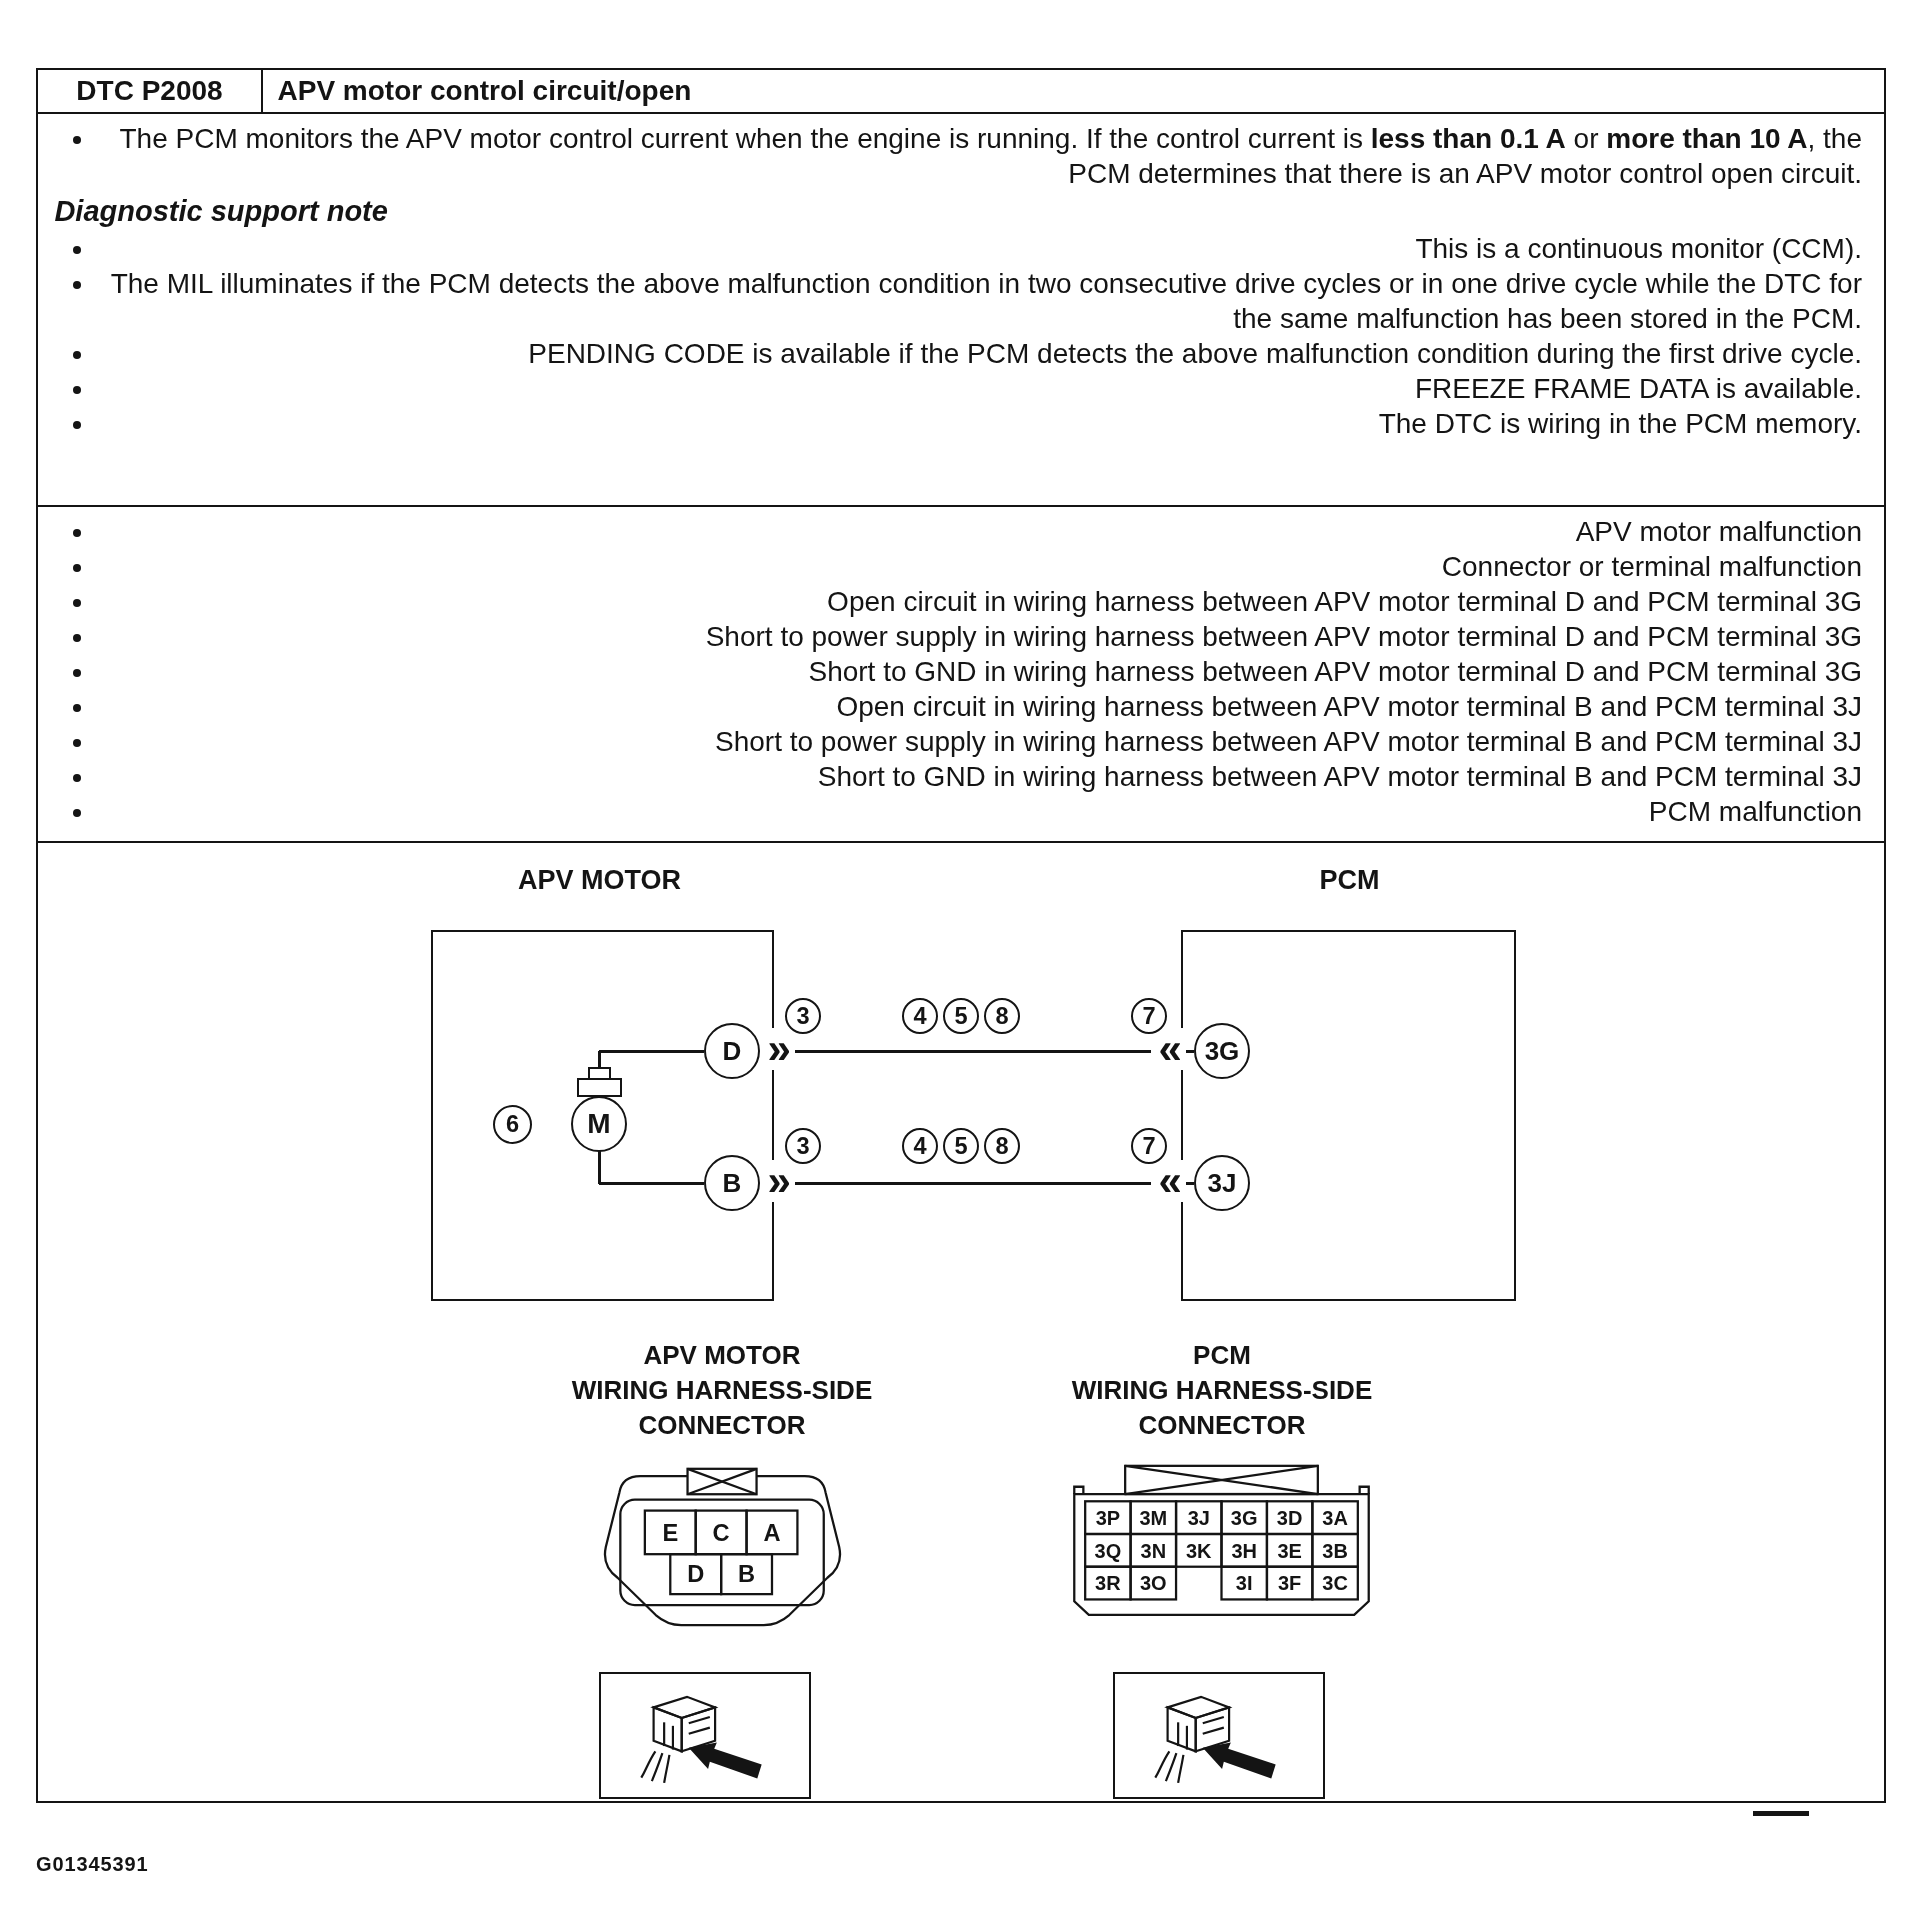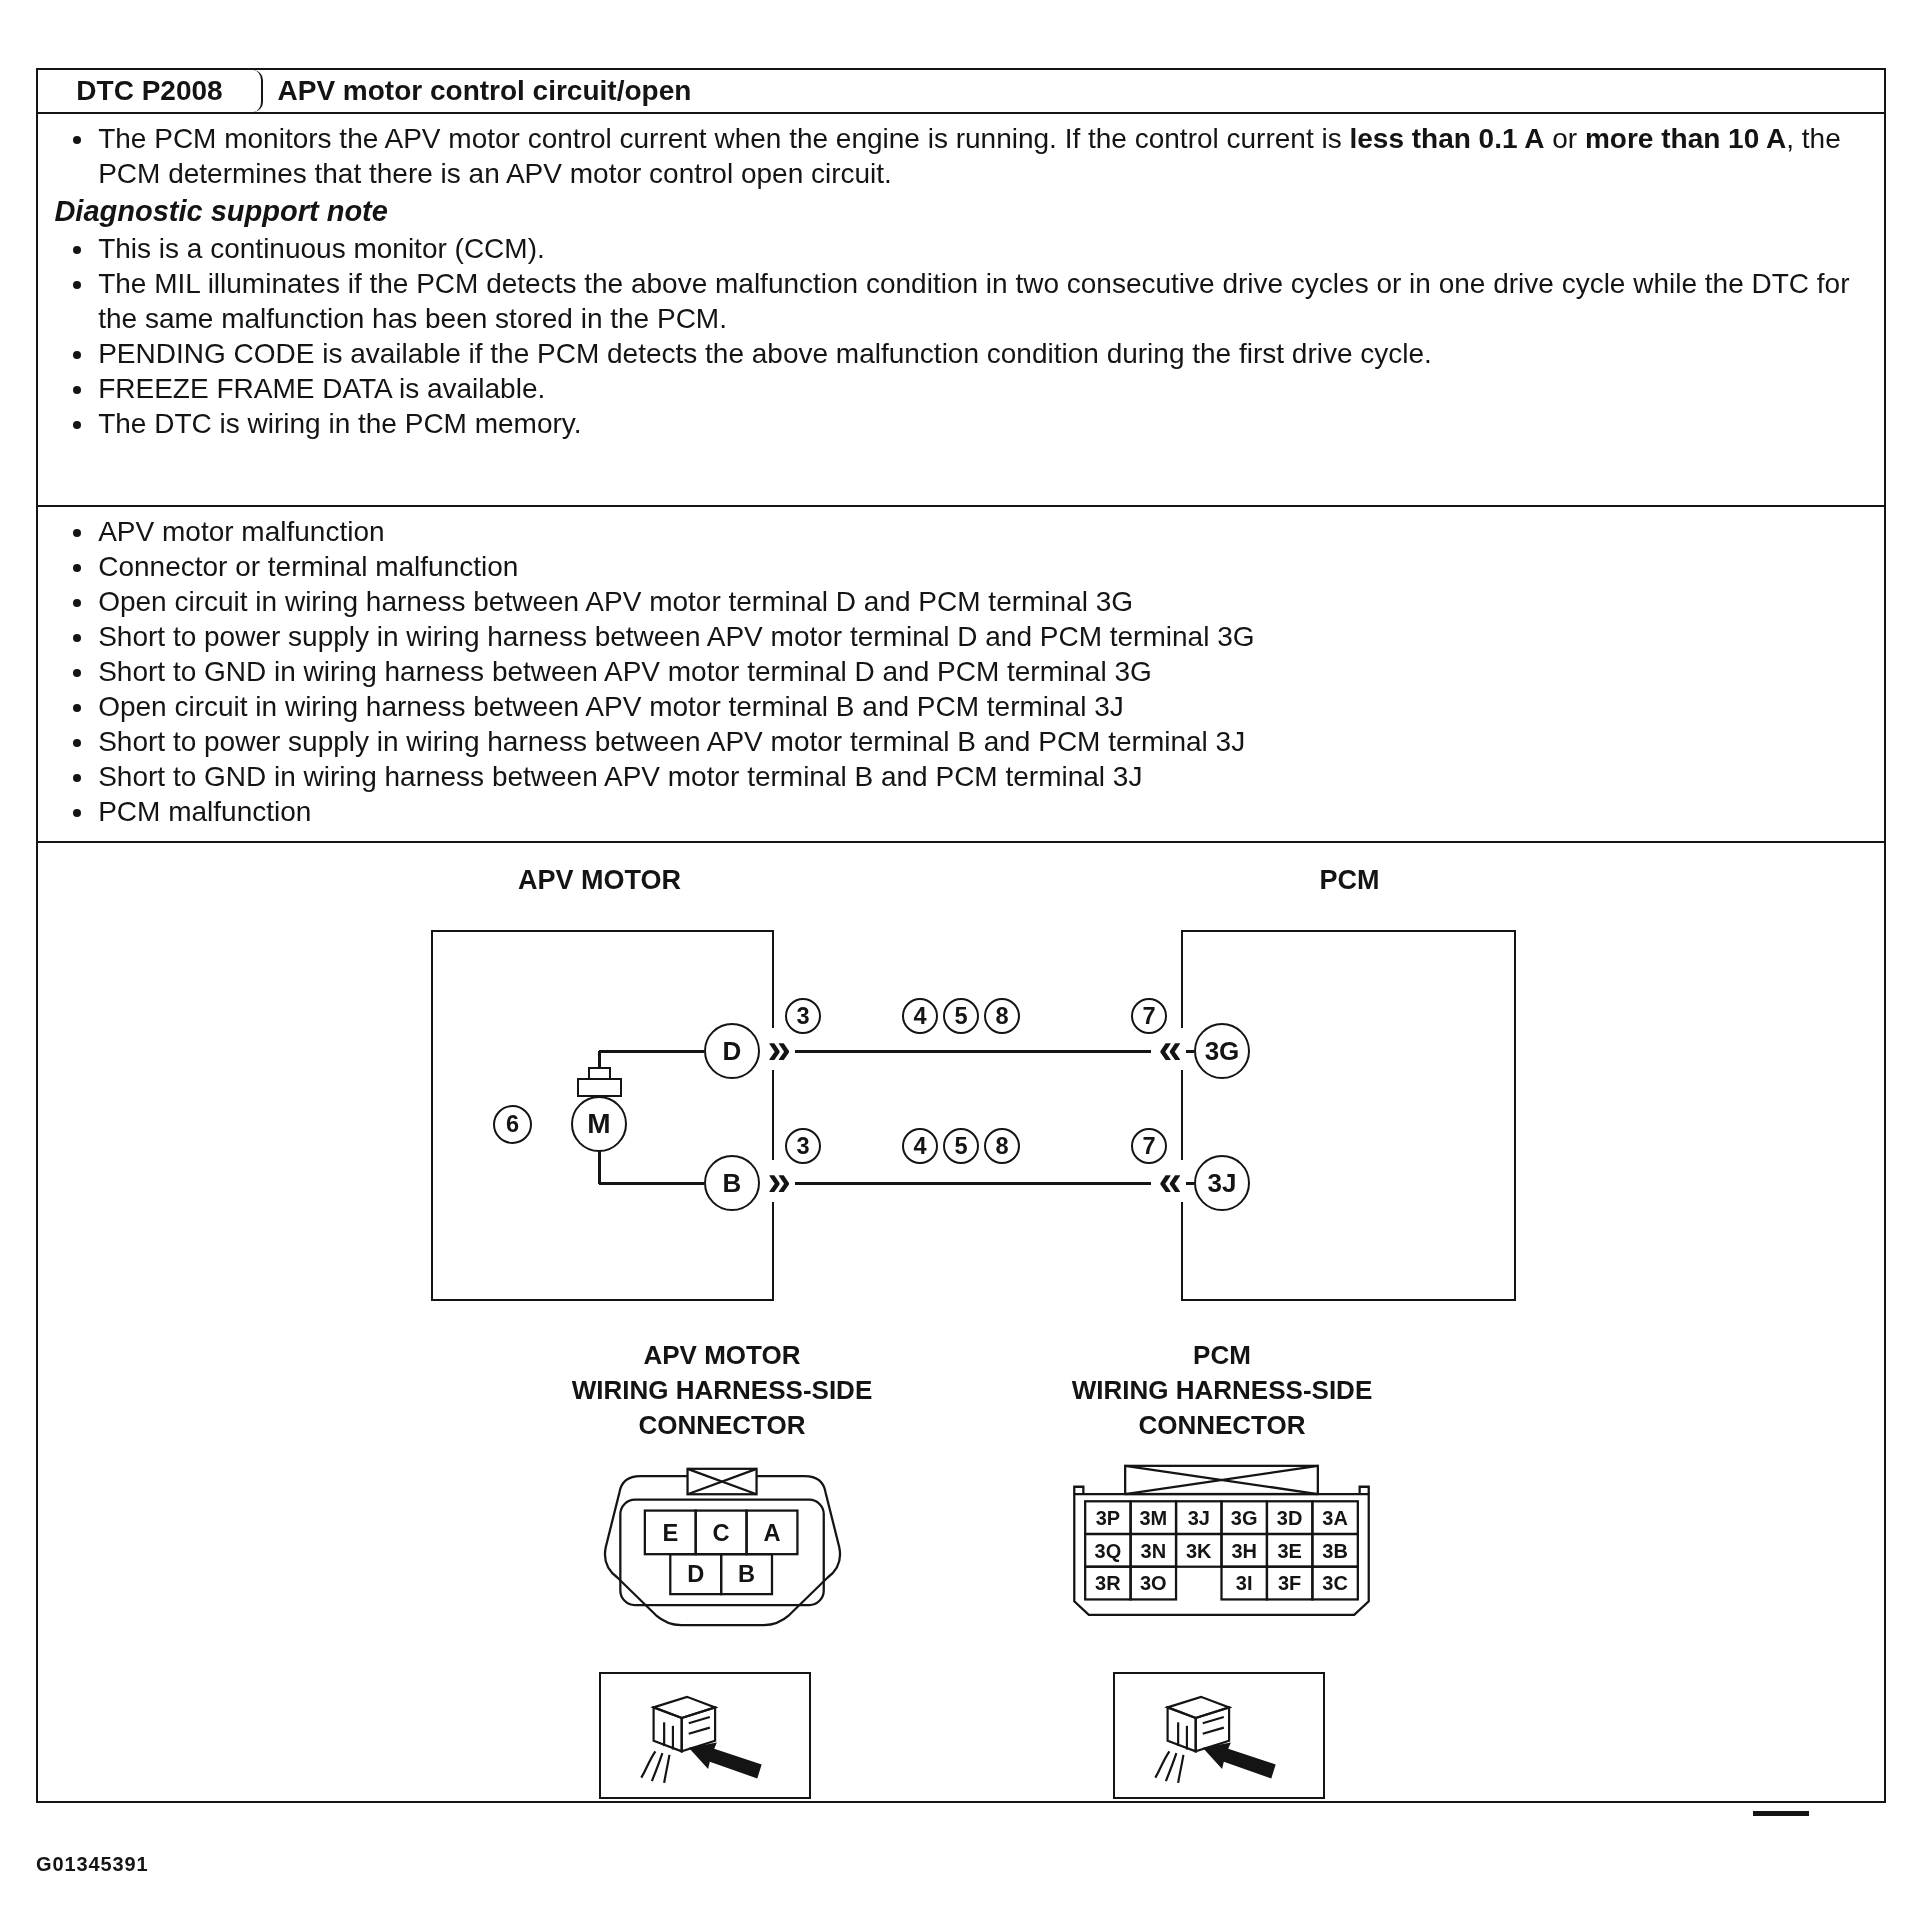--- a/index.html
+++ b/index.html
@@ -15,33 +15,33 @@
 
   
   .tbl { position: absolute; left: 36px; top: 68px; width: 1850px; border: 2.7px solid #141414; background: #fff; }
   .row { display: flex; }
   .row + .row { border-top: 2.7px solid #141414; }
   .c1 {
     flex: 0 0 225px; width: 225px;
     border-right: 2.7px solid #141414;
     display: flex; flex-direction: column;
     align-items: center; justify-content: center;
-    text-align: right; font-weight: bold; border-radius: 10px;
+    text-align: right; font-weight: bold;
   }
   .c2 { flex: 1 1 auto; min-width: 0; }
   .r-header { height: 42px; }
   .r-header .c1 { font-size: 28px; }
   .ttl { display: flex; align-items: center; padding-left: 14.5px; font-weight: bold; font-size: 28px; }
   .r-detect { height: 393px; }
   .r-cause  { height: 336px; }
   .r-diagram{ height: 960px; font-weight: bold; }
   .lbl { font-size: 27px; line-height: 35px; }
   .bodycell { font-size: 28px; line-height: 35px; padding: 7.3px 22px 0 16.4px; }
   ul.bullets { list-style: disc outside; padding-left: 42px; }
-  ul.bullets li { padding-left: 1.8px; }
+  ul.bullets li { padding-left: 1.8px; text-align: right; }
   .subhead { font-size: 29px; font-weight: bold; line-height: 40px; font-style: italic; }
 
   
   .dg { position: relative; width: 100%; height: 100%; font-size: 27px; }
   .dg-label { position: absolute; width: 273px; text-align: center; font-size: 27px; }
   .dg-apv-label { left: 425px; top: 22px; }
   .dg-pcm-label { left: 1175px; top: 22px; }
   .box { position: absolute; border: 2.7px solid #141414; background: #fff; }
   .apv-box { left: 393px; top: 87px; width: 343px; height: 371px; }
   .pcm-box { left: 1143px; top: 87px; width: 335px; height: 371px; }

